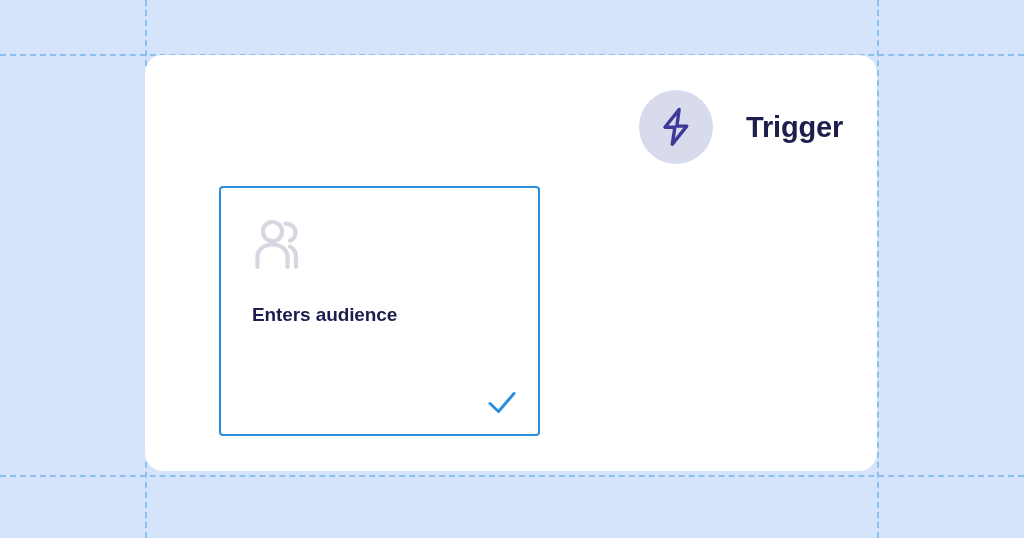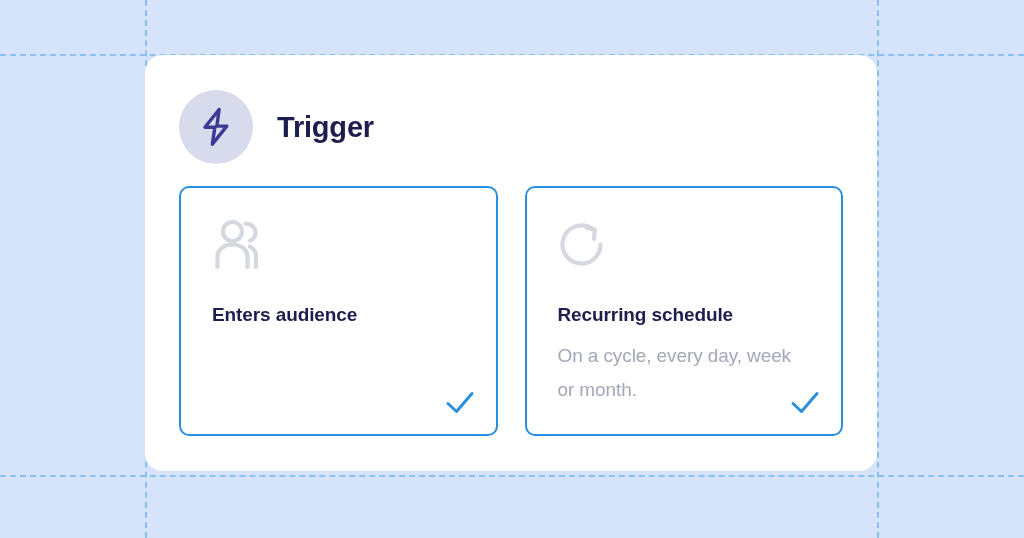--- a/index.html
+++ b/index.html
@@ -50,22 +50,23 @@
     background: #ffffff;
     border-radius: 18px;
     box-sizing: border-box;
     padding: 34px 34px 0 34px;
   }
 
   
   .panel-header {
     display: flex;
     align-items: center;
-    gap: 24px;
+    gap: 33px;
     height: 76px;
+    justify-content: flex-end;
   }
   .trigger-badge {
     width: 74px;
     height: 74px;
     border-radius: 50%;
     background: #d8dbec;
     display: flex;
     align-items: center;
     justify-content: center;
     flex: 0 0 auto;
@@ -85,23 +86,24 @@
     gap: 27px;
     margin-top: 21px;
   }
   .option-card {
     position: relative;
     box-sizing: border-box;
     width: 321px;
     height: 250px;
     background: #ffffff;
     border: 2px solid #2b8fe0;
-    border-radius: 10px;
+    border-radius: 4px;
     padding: 31px 28px 0 31px;
     cursor: pointer;
+    margin-left: 40px;
   }
   .option-icon {
     height: 62px;
     display: flex;
     align-items: flex-start;
   }
   .option-icon svg { display: block; }
   .option-heading {
     font-size: 19px;
     font-weight: bold;
@@ -163,32 +165,15 @@
         </span>
       </div>
       <div class="option-heading">Enters audience</div>
       <div class="option-check">
         <svg width="34" height="34" viewBox="0 0 34 34" fill="none" stroke="#2b8fe0" stroke-width="3" stroke-linecap="round" stroke-linejoin="round">
           <path d="M5 17.5 L13.5 25.5 L29 7.5"></path>
         </svg>
       </div>
     </div>
 
-    <div class="option-card">
-      <div class="option-icon">
-        <span>
-          <svg width="56" height="52" viewBox="0 0 56 52" fill="none" stroke="#d6d8e0" stroke-width="4.2" stroke-linecap="round" stroke-linejoin="round">
-            <path d="M42.5 25.5 A19 19 0 1 1 34.8 10.2"></path>
-            <path d="M28.5 8.6 L36.8 10.6 L36.0 20.0"></path>
-          </svg>
-        </span>
-      </div>
-      <div class="option-heading">Recurring schedule</div>
-      <div class="option-desc">On a cycle, every day, week or month.</div>
-      <div class="option-check">
-        <svg width="34" height="34" viewBox="0 0 34 34" fill="none" stroke="#2b8fe0" stroke-width="3" stroke-linecap="round" stroke-linejoin="round">
-          <path d="M5 17.5 L13.5 25.5 L29 7.5"></path>
-        </svg>
-      </div>
-    </div>
 
   </div>
 </div>
 
 </body></html>

